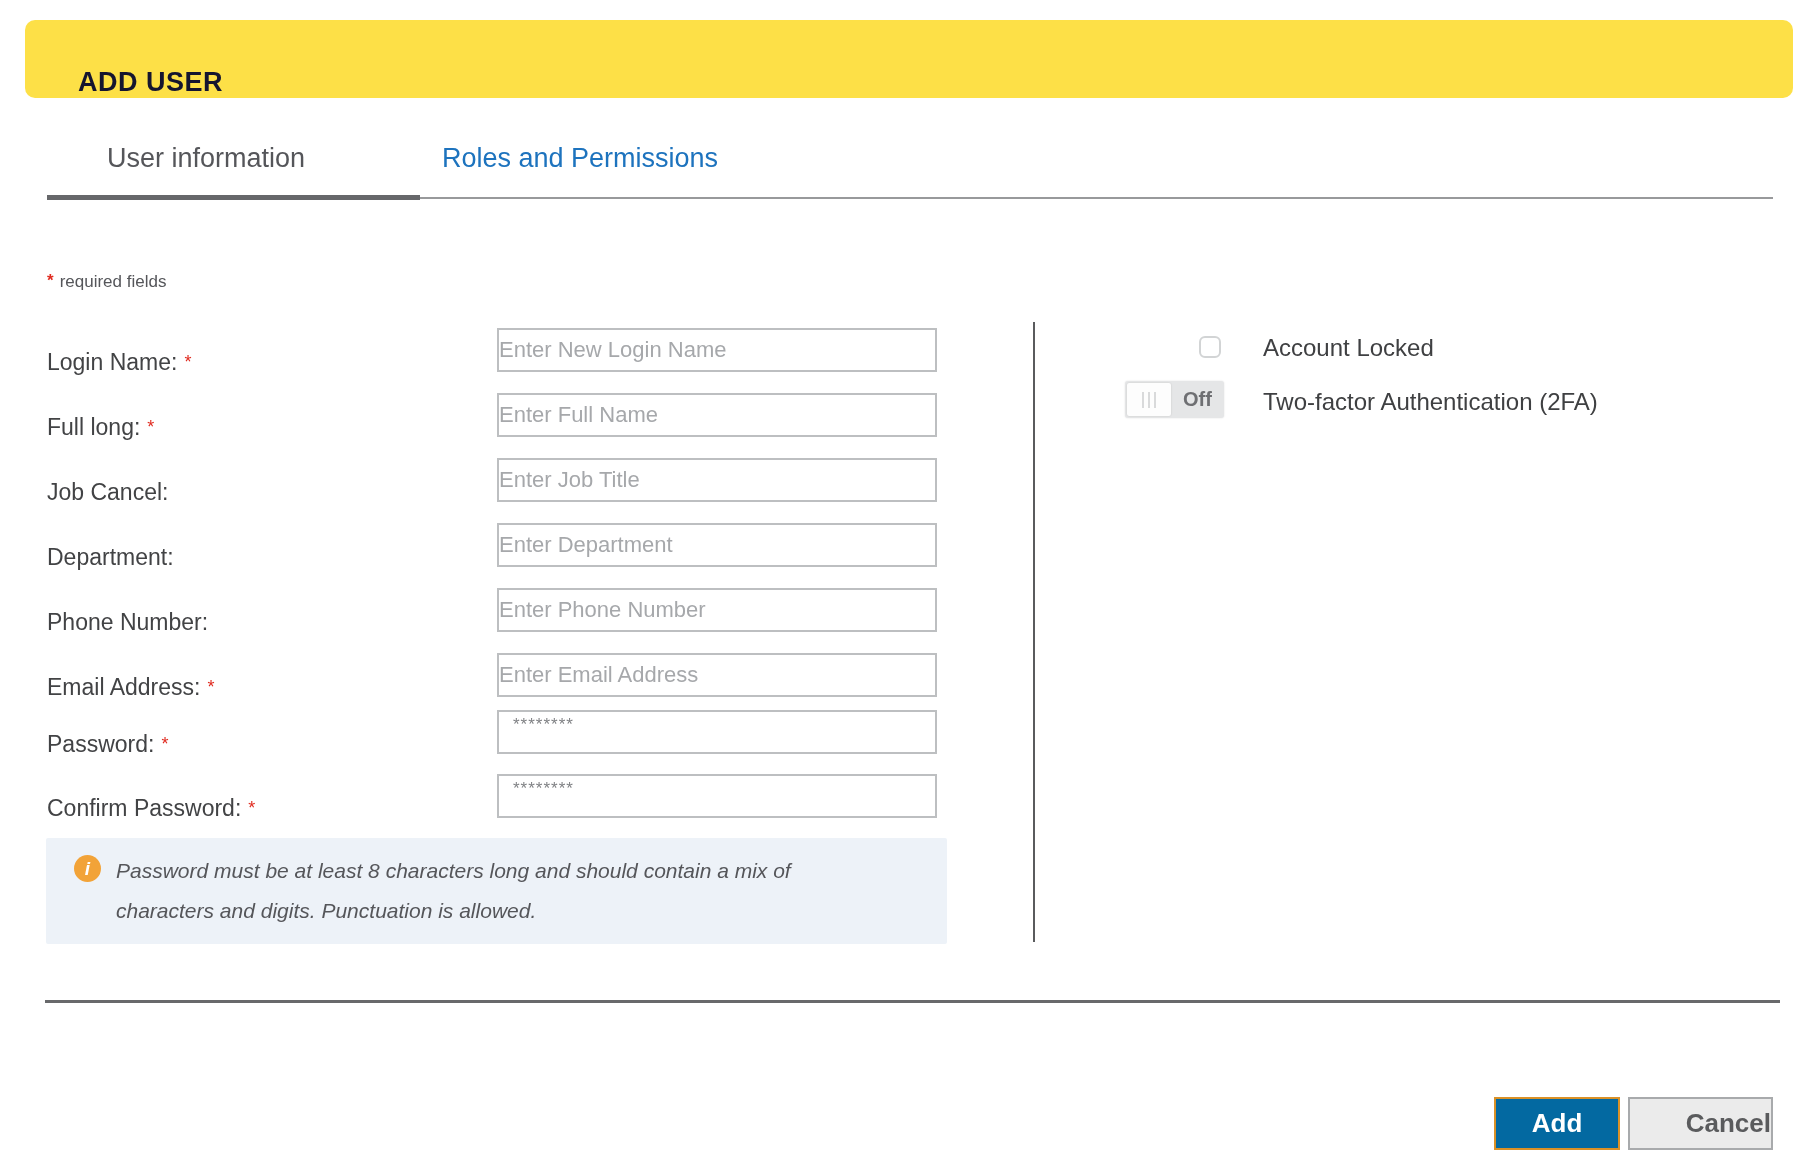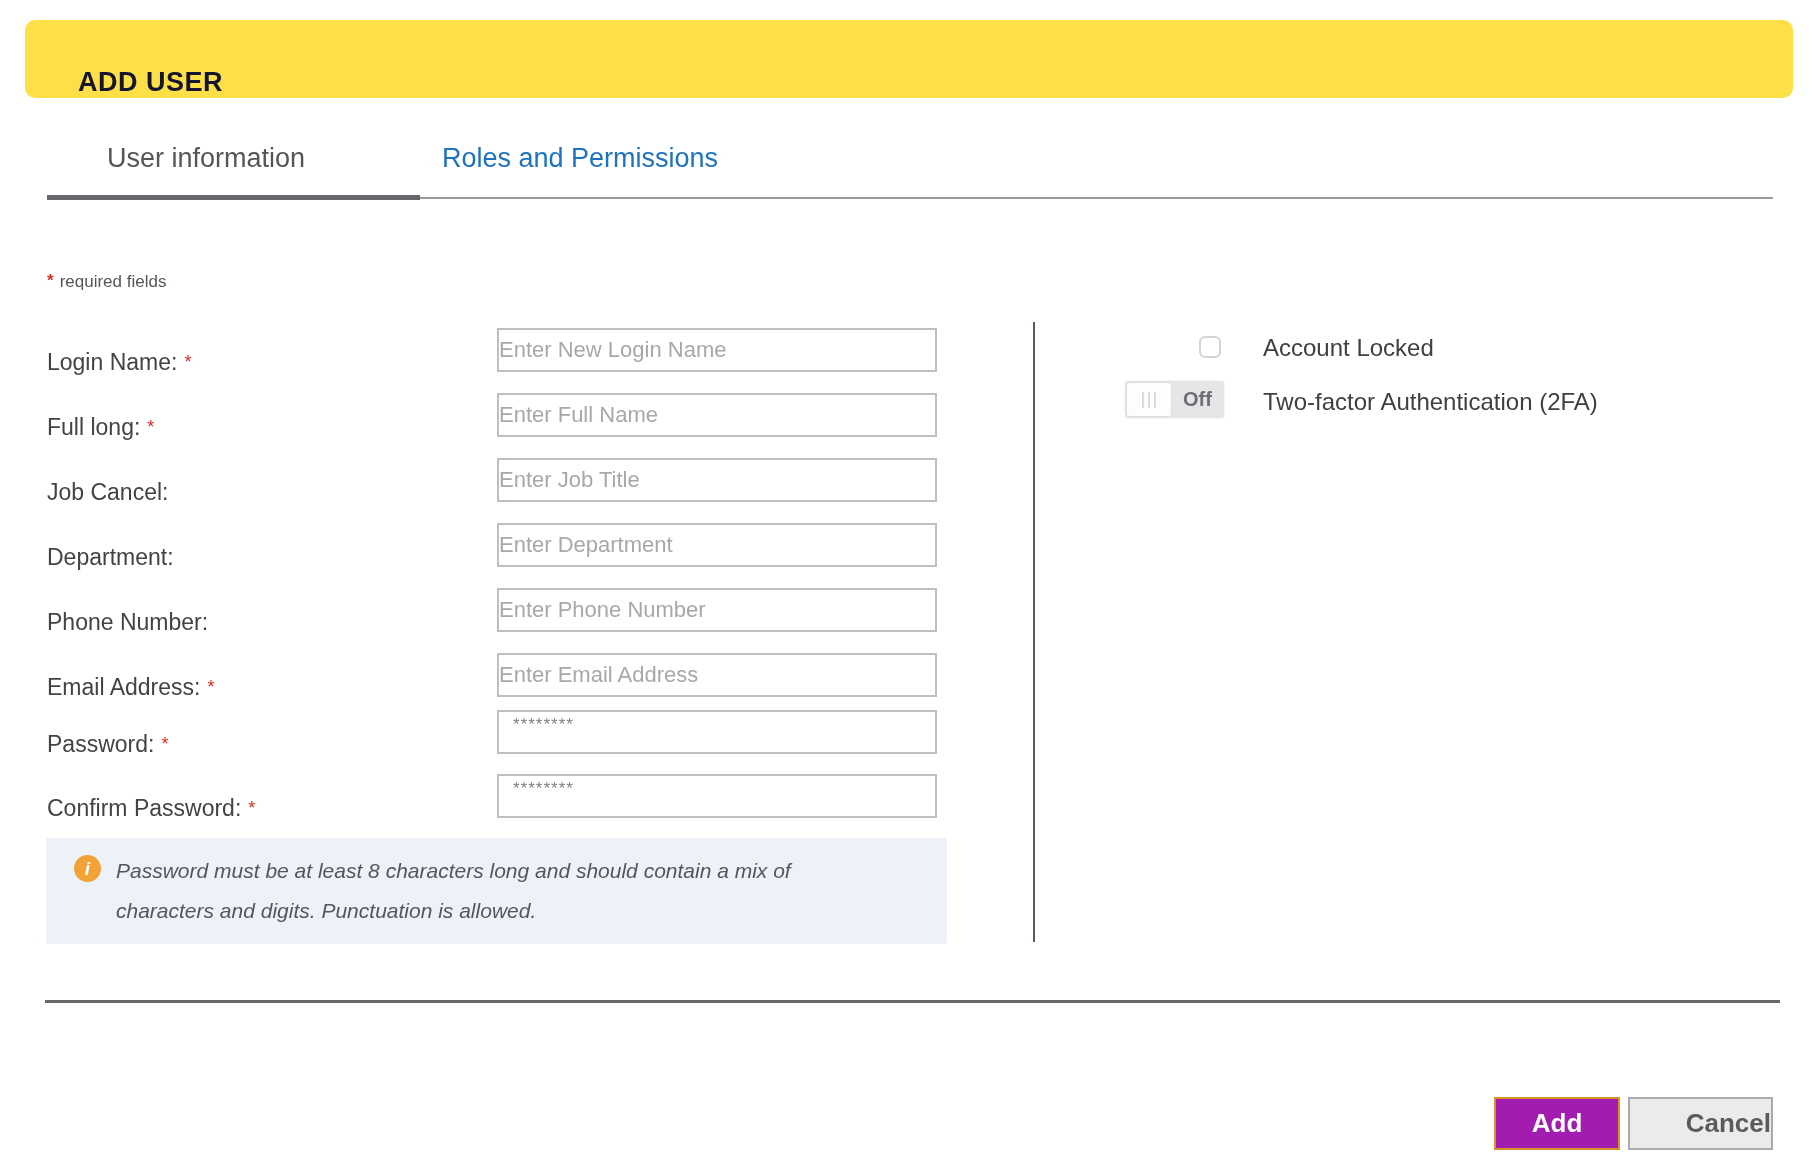--- a/index.html
+++ b/index.html
@@ -80,21 +80,21 @@
   .toggle-state{
     flex:1;text-align:center;font-size:20px;font-weight:bold;color:#6e6f72;
   }
   
   .bottom-rule{position:absolute;left:45px;top:1000px;width:1735px;height:3px;background:#68696b;}
   .btn{
     position:absolute;top:1097px;height:53px;box-sizing:border-box;
     font-size:26px;font-weight:bold;text-align:center;line-height:49px;cursor:default;
   }
   .btn-add{
-    left:1494px;width:126px;background:#a21caf;border:2px solid #da9127;color:#ffffff;
+    left:1494px;width:126px;background:#0369a1;border:2px solid #da9127;color:#ffffff;
   }
   .btn-cancel{
     left:1628px;width:145px;background:#ebebeb;border:2px solid #a8aaac;color:#5a5b5d;text-align:right;
   }
 </style>
 </head>
 <body>
 
 <div class="page">
 

